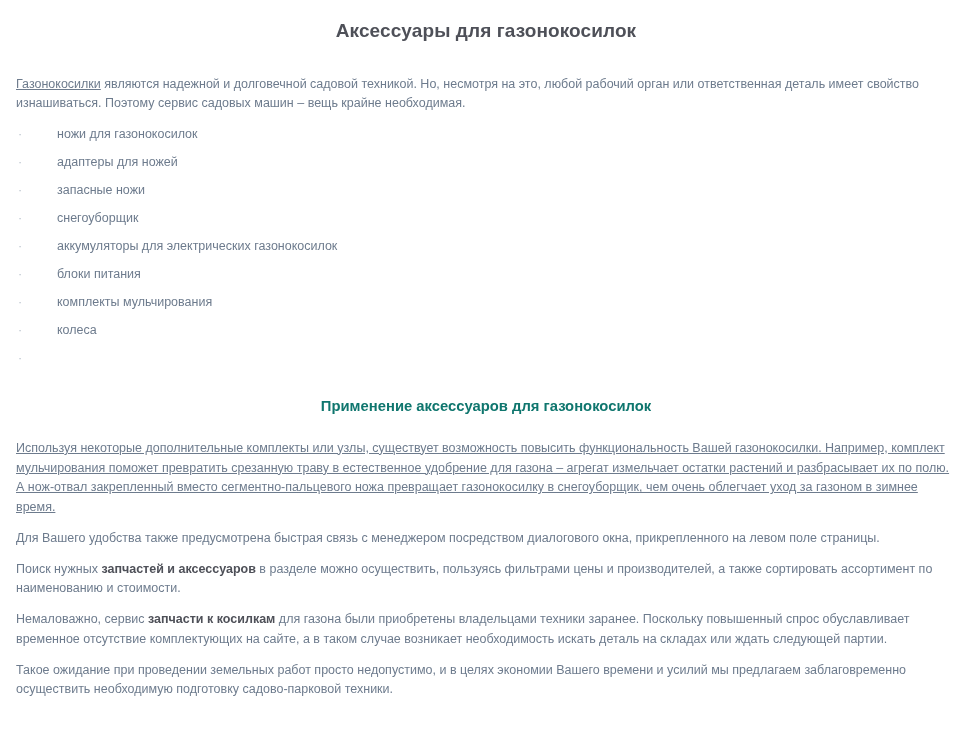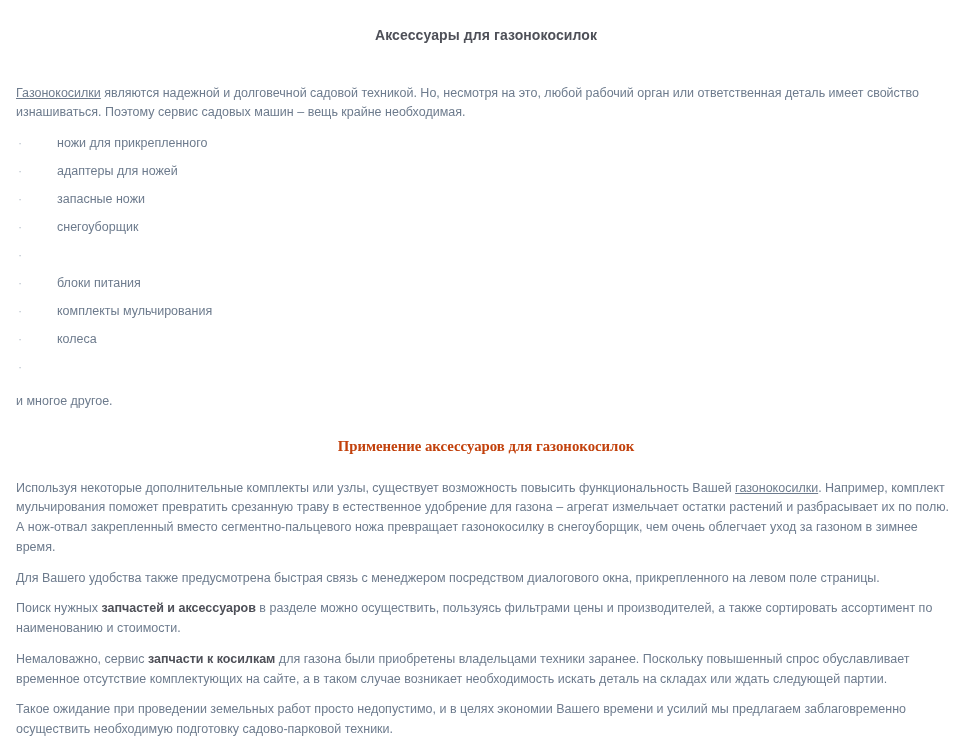--- a/index.html
+++ b/index.html
@@ -16,52 +16,52 @@
     font-size: 12.5px;
     line-height: 1.55;
     overflow: hidden;
   }
   .page {
     box-sizing: border-box;
     width: 972px;
     padding: 0 16px 0 16px;
   }
   h1.doc-title {
-    font-size: 14px;
+    font-size: 19px;
     font-weight: bold;
     color: #4e5058;
     text-align: center;
-    margin: 12px;
+    margin: 4px;
     padding: 14px 0 0 0;
     line-height: 1.4;
     letter-spacing: 0.1px;
   }
   h2.section-title {
     font-size: 14.8px;
     font-weight: bold;
-    color: #c2410c;
+    color: #0f766e;
     text-align: center;
     margin: 0;
     padding: 24px 0 6px 0;
     line-height: 1.4;
-    font-family: Liberation Serif, serif;
   }
   p.para {
     margin: 0;
     padding: 11px 0 0 0;
     color: #6d7b8d;
     font-size: 12.5px;
     line-height: 1.58;
     text-align: left;
   }
   p.para.first {
     padding-top: 26px;
   }
   p.para.after-title {
     padding-top: 16px;
+    text-decoration: underline;
   }
   p.para b, .bold {
     font-weight: bold;
     color: #4e5058;
   }
   a.inline-link {
     color: #6d7b8d;
     text-decoration: underline;
   }
   ul.feature-list {
@@ -96,32 +96,31 @@
 <body>
 
 <div class="page">
 
   <h1 class="doc-title">Аксессуары для газонокосилок</h1>
 
   <p class="para first"><a class="inline-link" href="#">Газонокосилки</a><span> являются надежной и долговечной садовой техникой. Но, несмотря на это, любой рабочий орган или ответственная деталь имеет свойство изнашиваться. Поэтому сервис садовых машин – вещь крайне необходимая.</span></p>
 
 
   <ul class="feature-list">
-    <li><span class="bullet-mark">·</span><span>ножи для прикрепленного</span></li>
+    <li><span class="bullet-mark">·</span><span>ножи для газонокосилок</span></li>
     <li><span class="bullet-mark">·</span><span>адаптеры для ножей</span></li>
     <li><span class="bullet-mark">·</span><span>запасные ножи</span></li>
     <li><span class="bullet-mark">·</span><span>снегоуборщик</span></li>
-    <li><span class="bullet-mark">·</span></li>
+    <li><span class="bullet-mark">·</span><span>аккумуляторы для электрических газонокосилок</span></li>
     <li><span class="bullet-mark">·</span><span>блоки питания</span></li>
     <li><span class="bullet-mark">·</span><span>комплекты мульчирования</span></li>
     <li><span class="bullet-mark">·</span><span>колеса</span></li>
     <li><span class="bullet-mark">·</span></li>
   </ul>
 
-  <p class="para tail-note">и многое другое.</p>
 
   <h2 class="section-title">Применение аксессуаров для газонокосилок</h2>
 
   <p class="para after-title"><span>Используя некоторые дополнительные комплекты или узлы, существует возможность повысить функциональность Вашей </span><a class="inline-link" href="#">газонокосилки</a><span>. Например, комплект мульчирования поможет превратить срезанную траву в естественное удобрение для газона – агрегат измельчает остатки растений и разбрасывает их по полю. А нож-отвал закрепленный вместо сегментно-пальцевого ножа превращает газонокосилку в снегоуборщик, чем очень облегчает уход за газоном в зимнее время.</span></p>
 
   <p class="para">Для Вашего удобства также предусмотрена быстрая связь с менеджером посредством диалогового окна, прикрепленного на левом поле страницы.</p>
 
   <p class="para"><span>Поиск нужных </span><b>запчастей и аксессуаров</b><span> в разделе можно осуществить, пользуясь фильтрами цены и производителей, а также сортировать ассортимент по наименованию и стоимости.</span></p>
 
   <p class="para"><span>Немаловажно, сервис </span><b>запчасти к косилкам</b><span> для газона были приобретены владельцами техники заранее. Поскольку повышенный спрос обуславливает временное отсутствие комплектующих на сайте, а в таком случае возникает необходимость искать деталь на складах или ждать следующей партии.</span></p>

